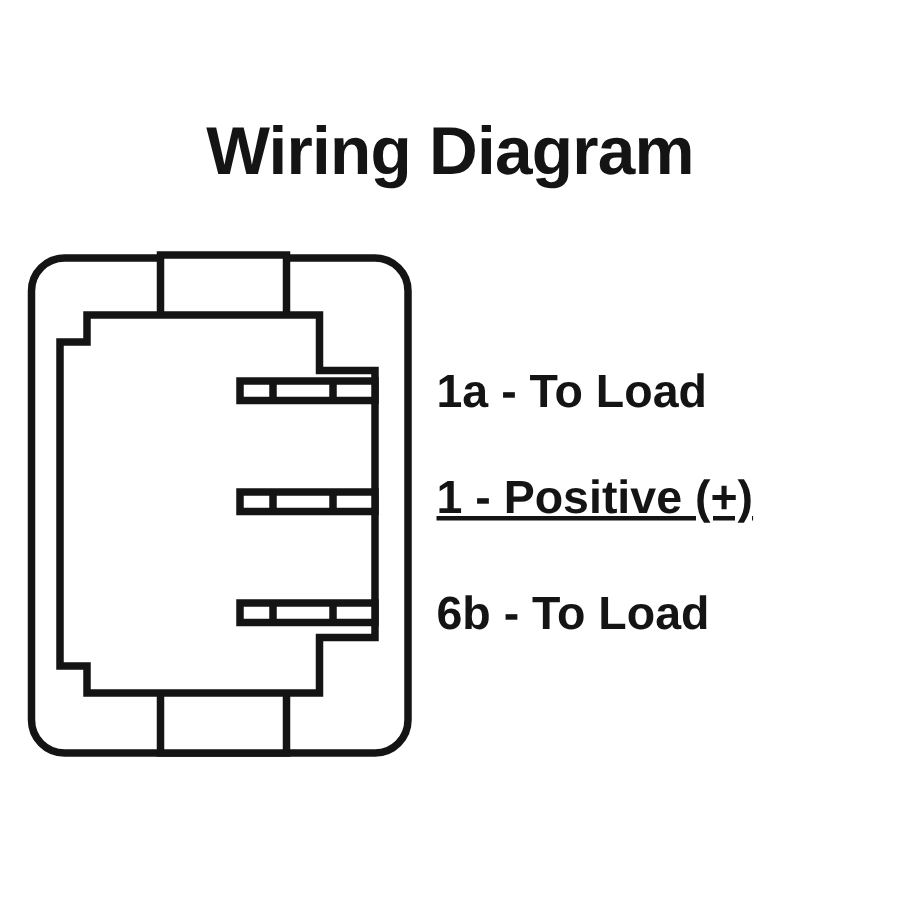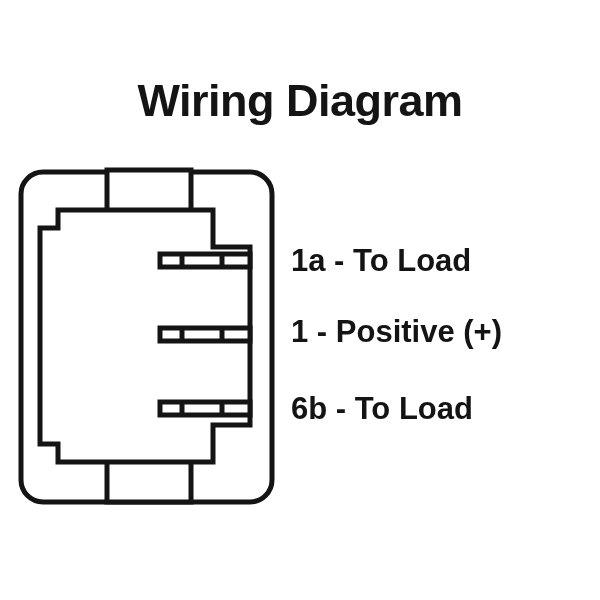--- a/index.html
+++ b/index.html
@@ -39,21 +39,21 @@
     position: absolute;
     left: 291px;
     font-size: 31px;
     font-weight: bold;
     color: #141414;
     white-space: nowrap;
     line-height: 31px;
     text-align: center;
   }
   #label-1a { top: 245px; }
-  #label-1  { top: 316px; }
+  #label-1  { top: 316px; text-decoration: underline; }
   #label-1b { top: 393px; }
 </style>
 </head>
 <body>
 
 <div id="page">
 
   <div id="title">Wiring Diagram</div>
 
   <svg id="switch-svg" width="600" height="600" viewBox="0 0 600 600" shape-rendering="geometricPrecision">

